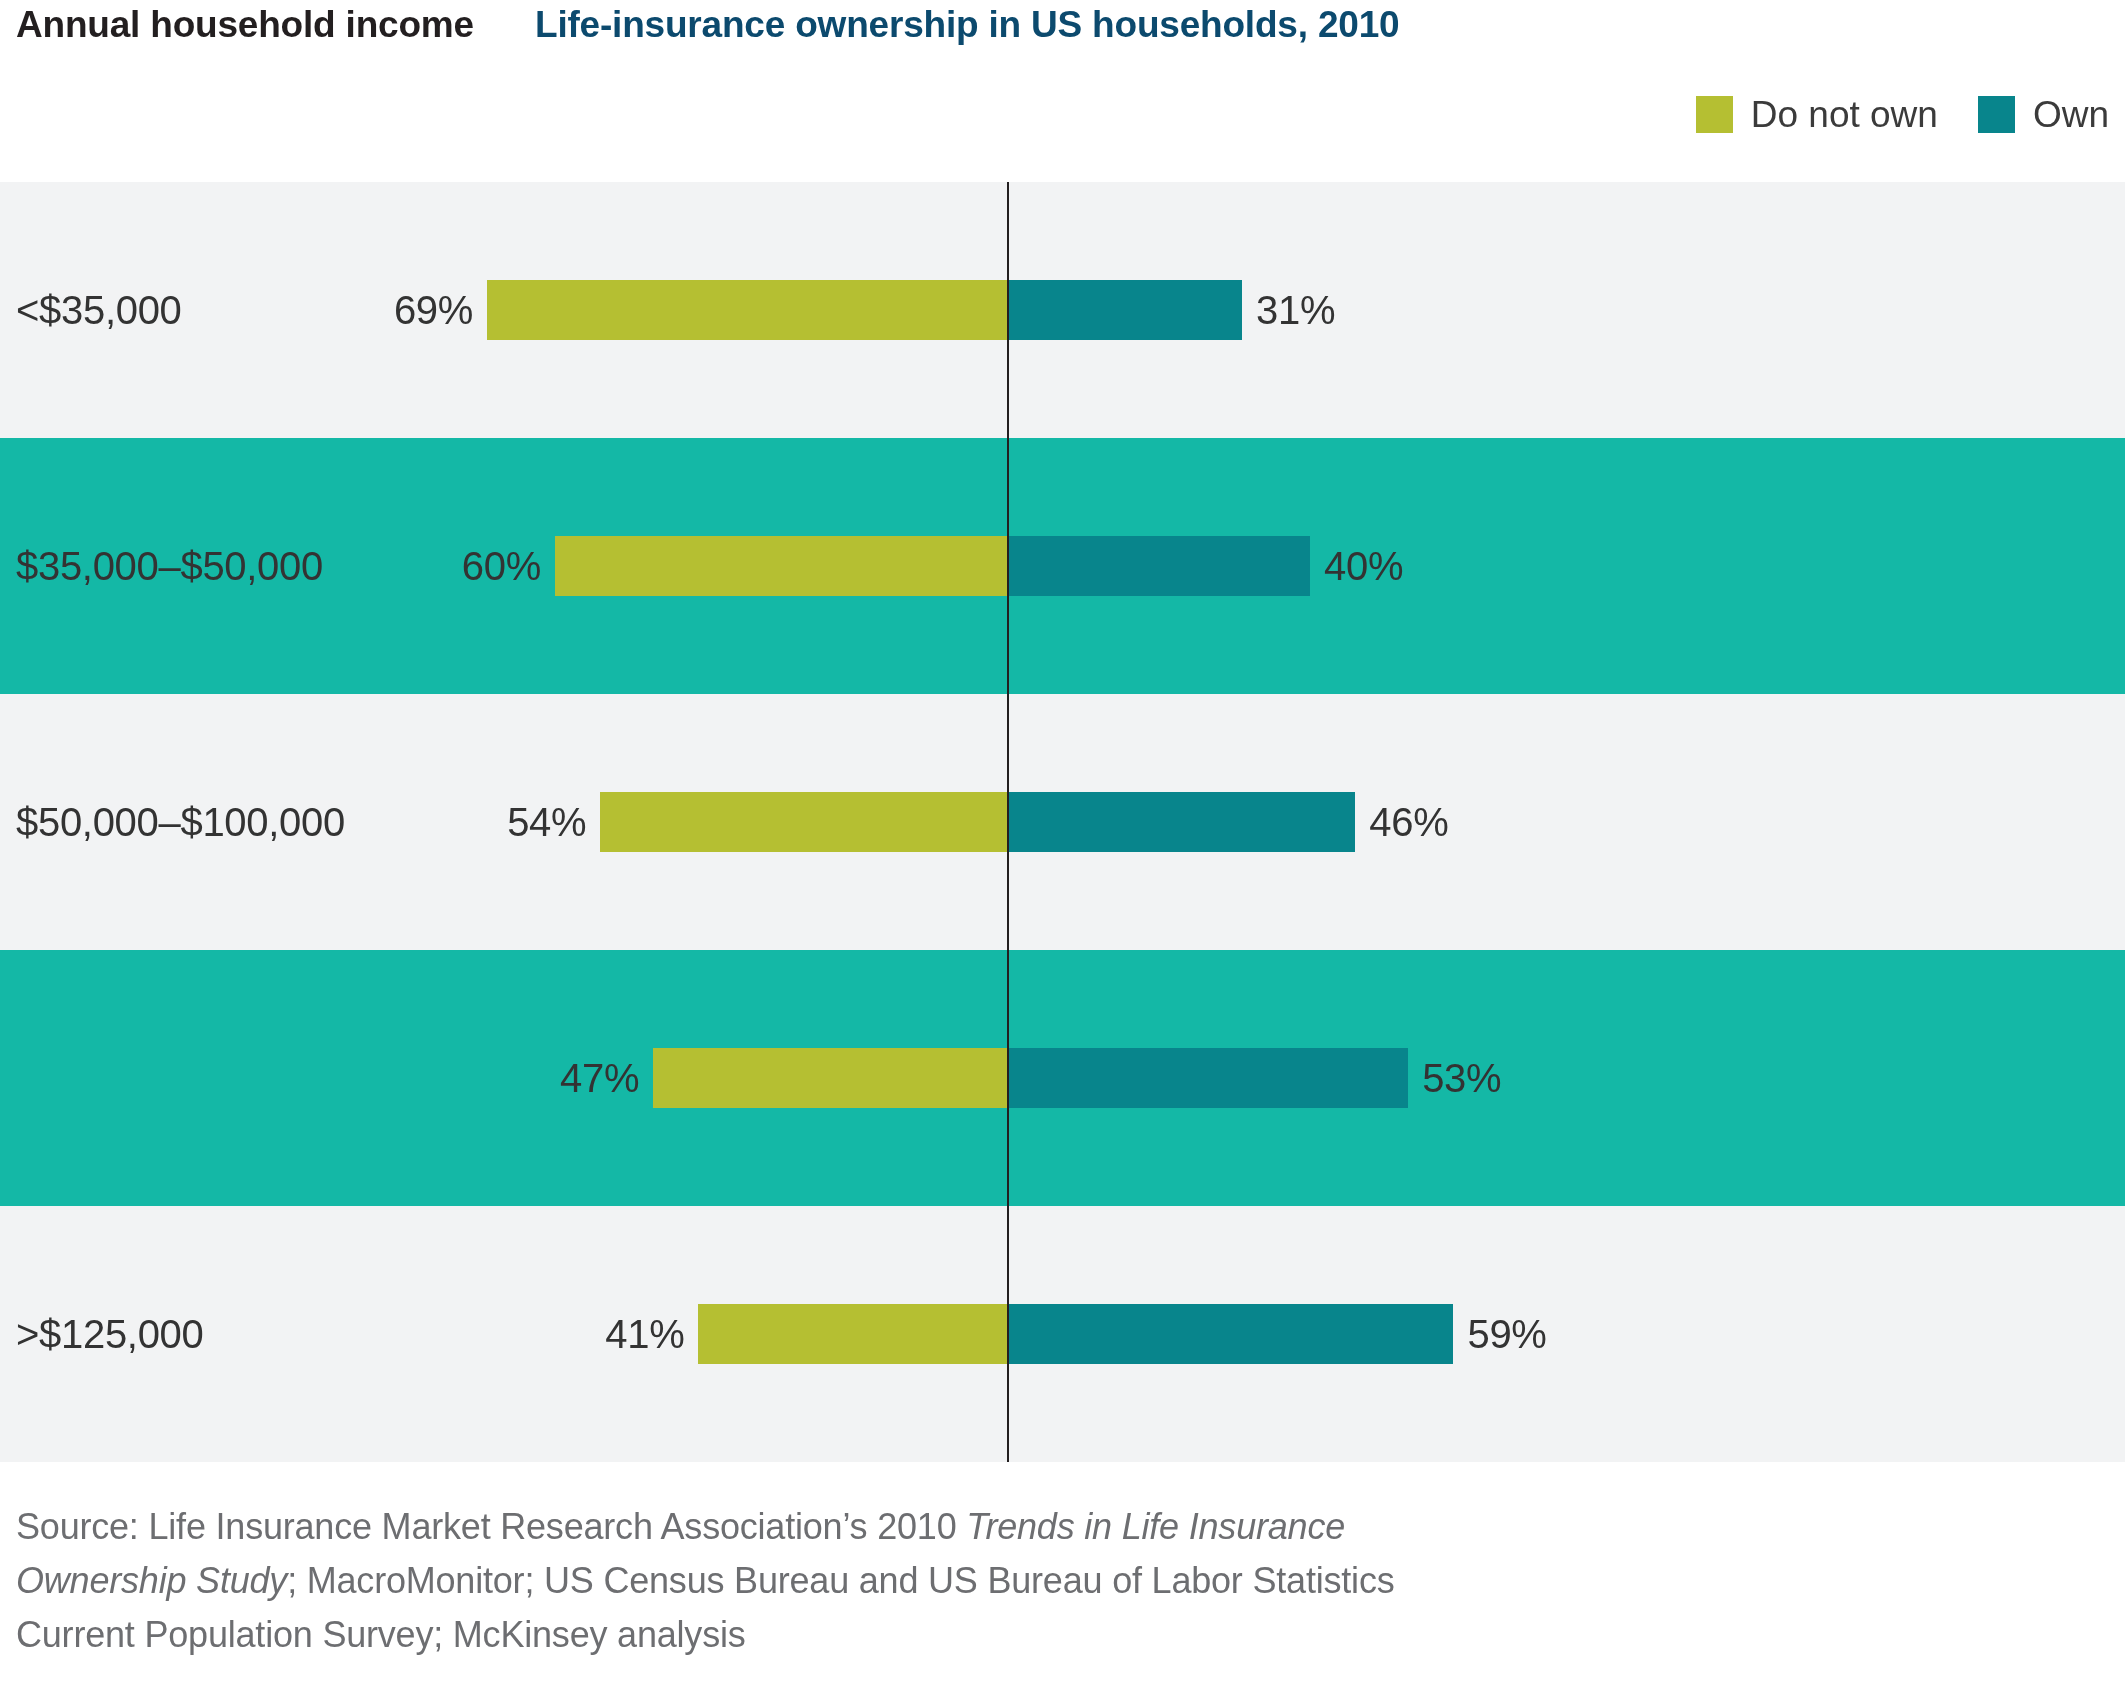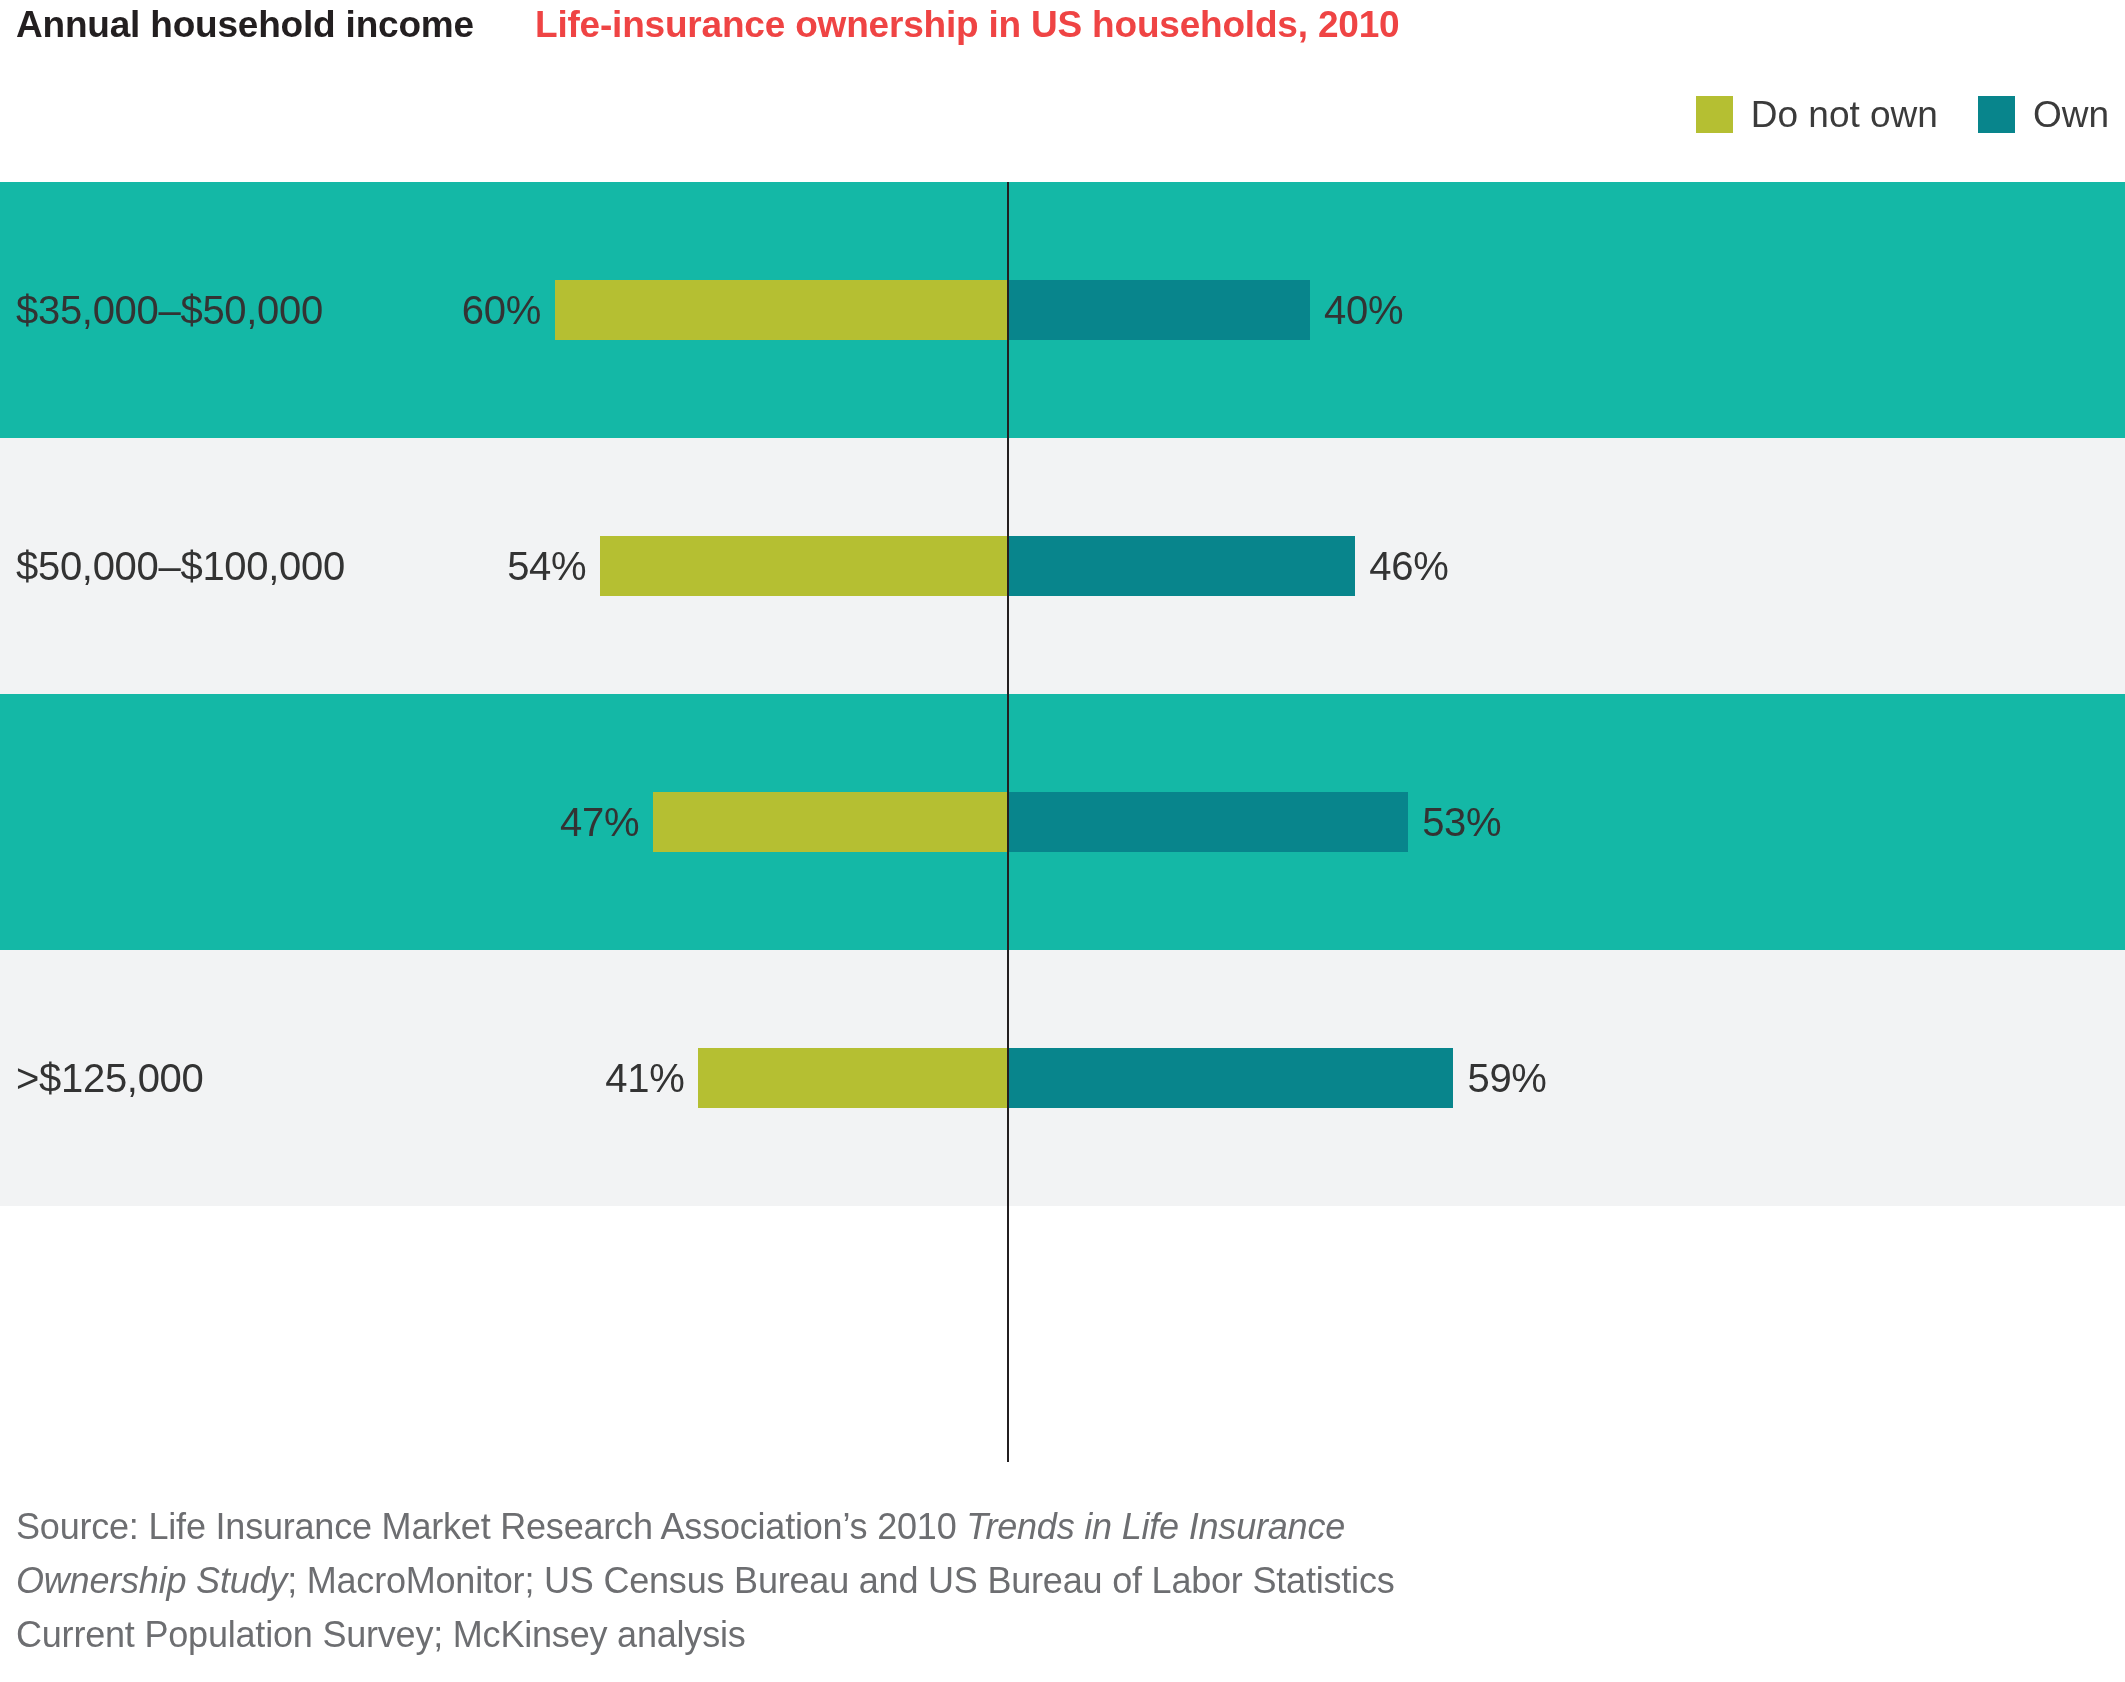--- a/index.html
+++ b/index.html
@@ -41,21 +41,21 @@
     letter-spacing: -0.2px;
   }
   .chart-title {
     position: absolute;
     left: 535px;
     top: 2px;
     width: 1560px;
     font-size: 37px;
     font-weight: bold;
     line-height: 1.22;
-    color: #ef4444;
+    color: #0c4a6e;
     letter-spacing: -0.2px;
   }
 
   
   .legend {
     position: absolute;
     right: 16px;
     top: 96px;
     display: flex;
     align-items: center;
@@ -188,20 +188,29 @@
           <span class="legend-label">Do not own</span>
         </div>
         <div class="legend-item">
           <span class="legend-swatch" style="background: rgb(8, 133, 140);"></span>
           <span class="legend-label">Own</span>
         </div>
       </div>
   </div>
 
   <div class="plot" id="plot">
+    <div class="row band">
+        <div class="row-label">&lt;$35,000</div>
+        <div class="bar-area">
+          <div class="bar-left" style="left: 487.05px; width: 520.95px;"></div>
+          <div class="bar-right" style="left: 1008px; width: 234.05px;"></div>
+          <div class="val-left" style="right: 1651.95px;">69%</div>
+          <div class="val-right" style="left: 1256.05px;">31%</div>
+        </div>
+      </div>
       <div class="row plain">
         <div class="row-label">$35,000–$50,000</div>
         <div class="bar-area">
           <div class="bar-left" style="left: 555px; width: 453px;"></div>
           <div class="bar-right" style="left: 1008px; width: 302px;"></div>
           <div class="val-left" style="right: 1584px;">60%</div>
           <div class="val-right" style="left: 1324px;">40%</div>
         </div>
       </div>
       <div class="row band">

